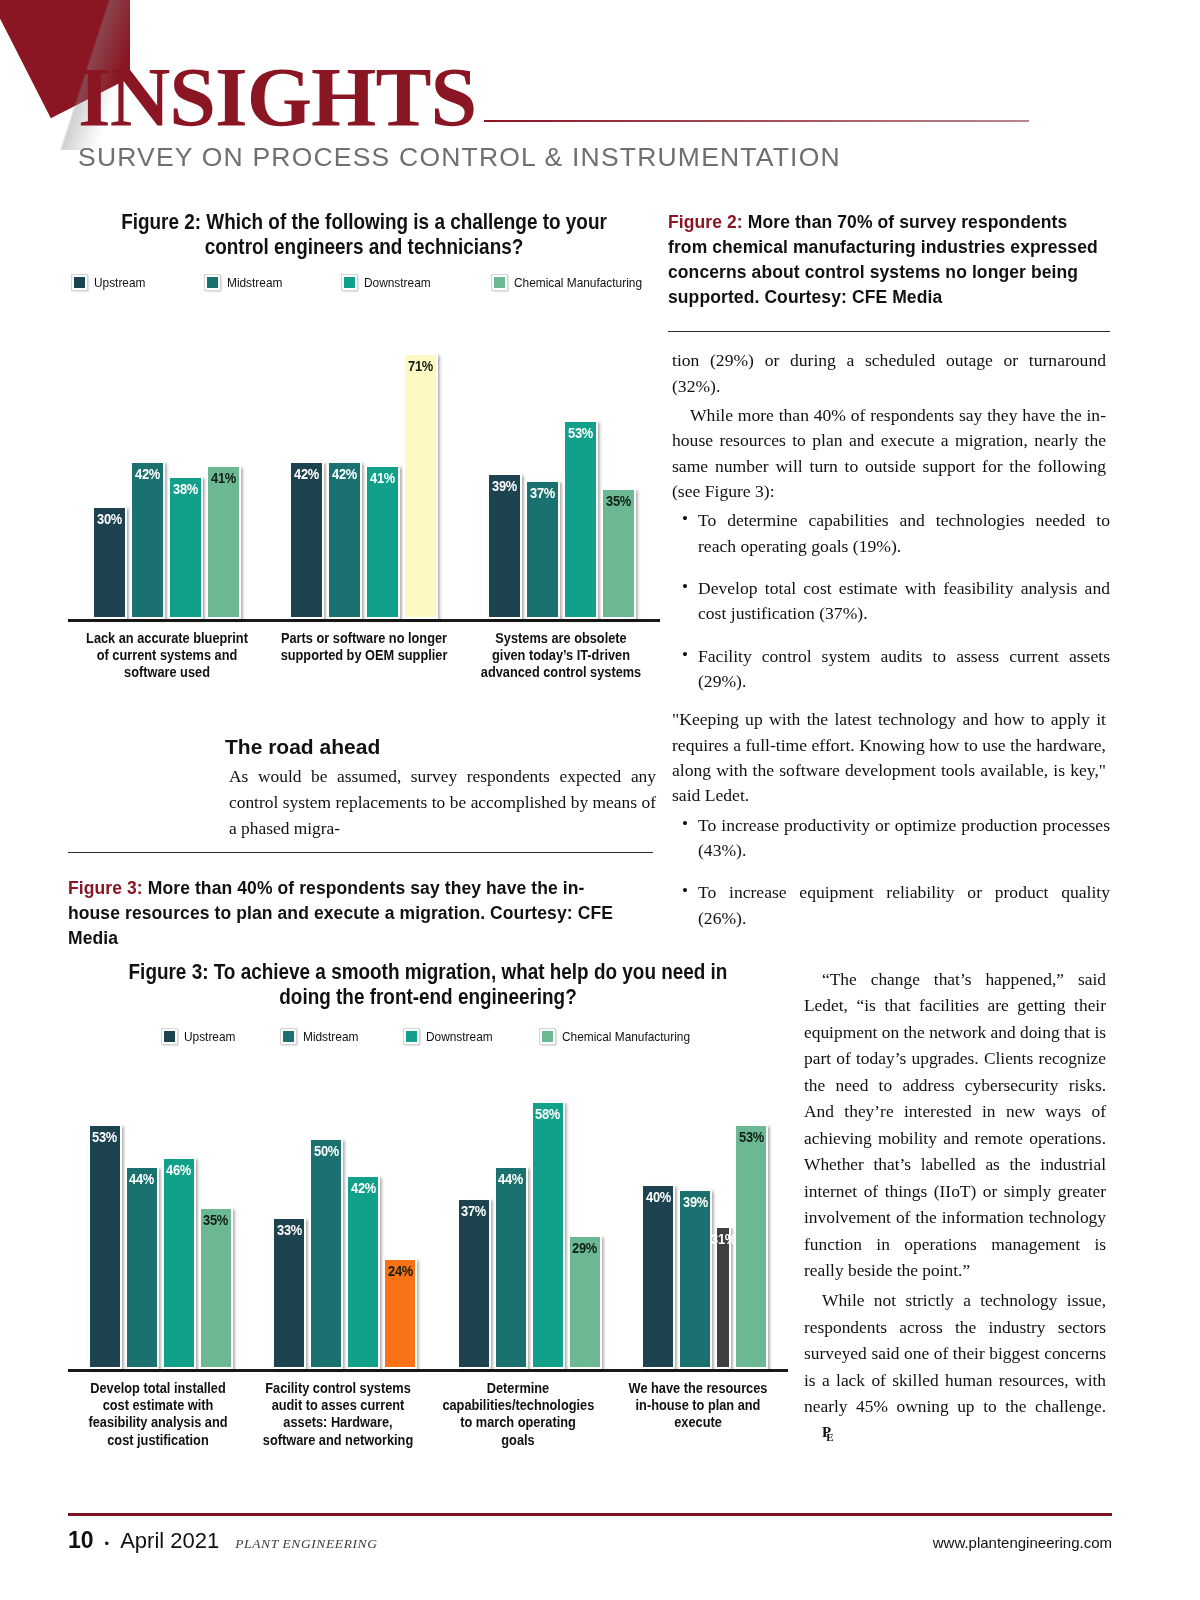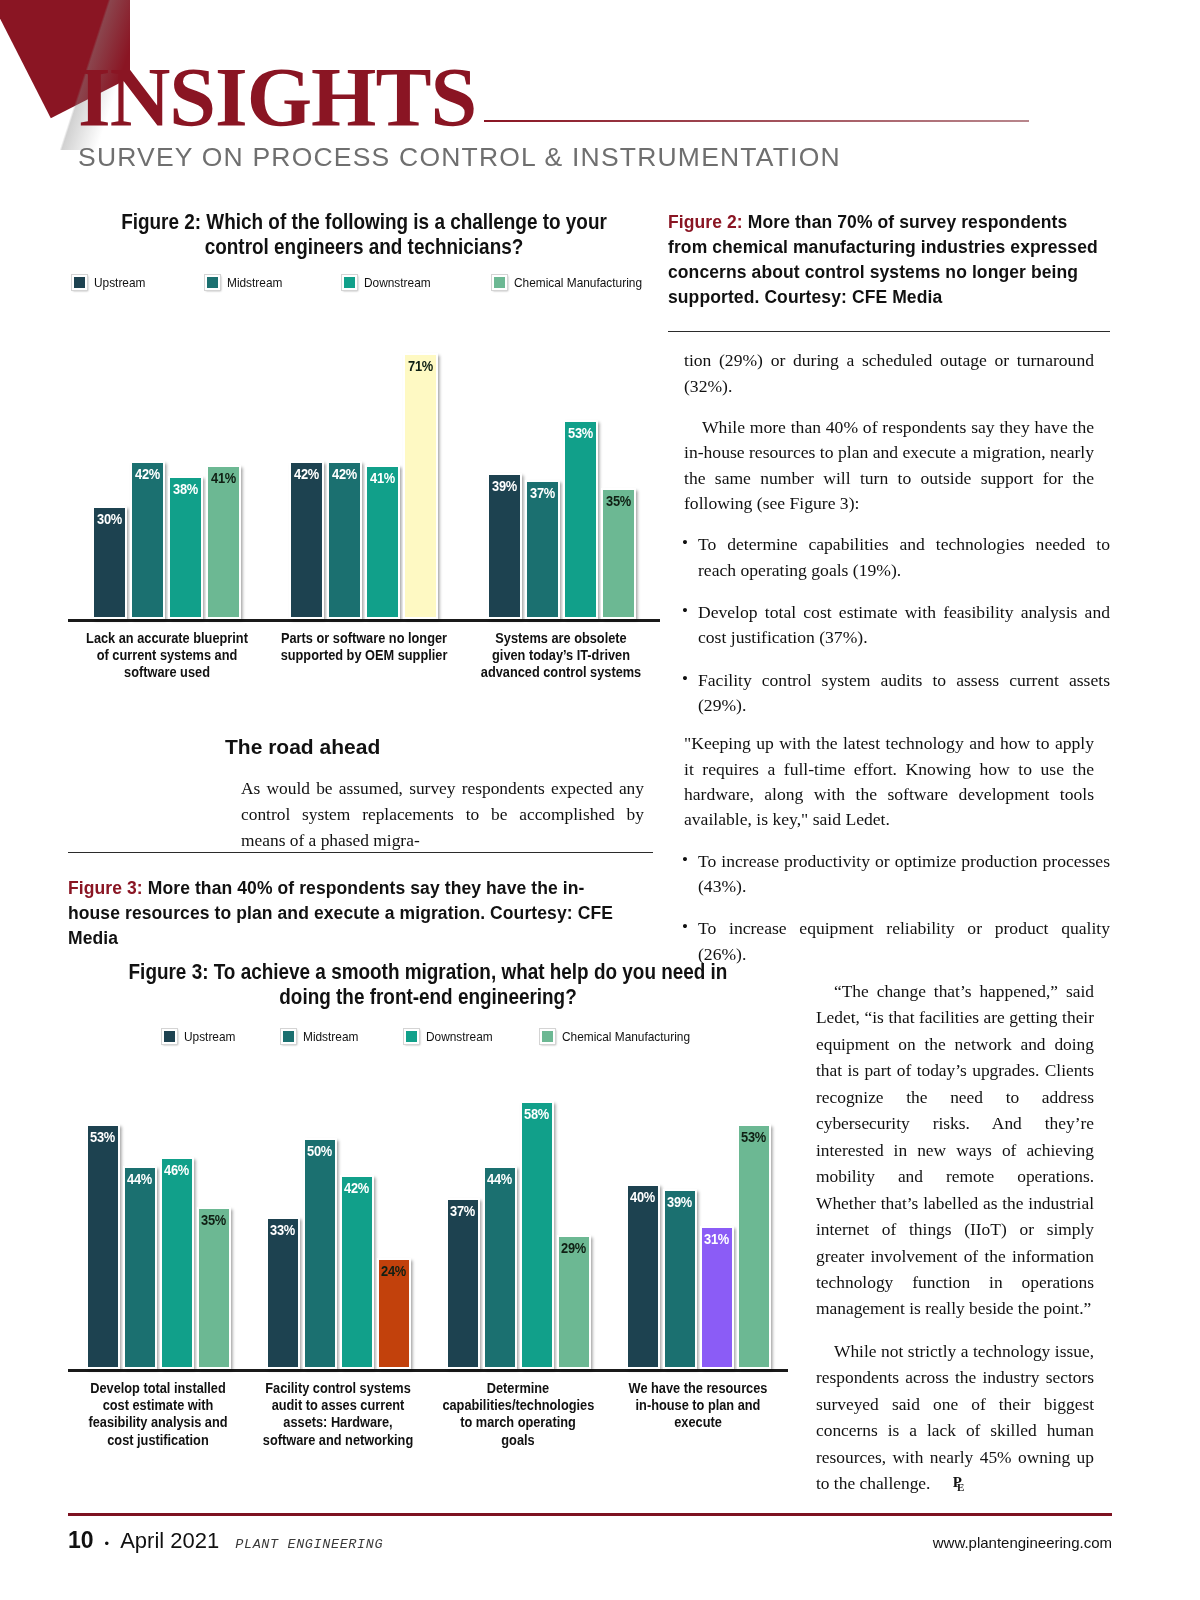--- a/index.html
+++ b/index.html
@@ -78,21 +78,21 @@
   
   .body-text {
     font-family: "Liberation Serif", serif;
     font-size: 17.6px;
     line-height: 1.44;
     color: #111;
     text-align: justify;
     text-justify: inter-word;
     hyphens: none;
   }
-  .body-text p { margin: 16px; }
+  .body-text p { margin: 4px; }
   .body-text p.indent { text-indent: 18px; }
   ul.bullets { list-style: none; margin: 0; padding: 0; }
   ul.bullets li {
     position: relative;
     padding-left: 30px;
     margin-top: 2px;
     margin-bottom: 17px;
     text-align: justify;
   }
   ul.bullets li::before {
@@ -190,21 +190,21 @@
   .footer-page {
     font-family: "Liberation Sans Narrow", "Liberation Sans", sans-serif;
     font-size: 23px; font-weight: bold; color: #111;
   }
   .footer-dot { margin: 0 11px; font-size: 13px; color: #111; }
   .footer-date {
     font-family: "Liberation Sans Narrow", "Liberation Sans", sans-serif;
     font-size: 22px; color: #111;
   }
   .footer-brand {
-    font-family: Liberation Mono, monospace;
+    font-family: Liberation Serif, serif;
     font-size: 13.5px; color: #3a3a3a; font-style: italic;
     letter-spacing: 0.6px; margin-left: 16px;
   }
   .footer-url {
     margin-left: auto;
     font-family: "Liberation Sans Narrow", "Liberation Sans", sans-serif;
     font-size: 15px; color: #111;
   }
   .endmark {
     font-family: "Liberation Serif", serif;
@@ -390,21 +390,21 @@
           <div class="bar" style="background: rgb(27, 112, 112); width: 34px; height: 231px;">
             <span class="bar-label" style="color: rgb(255, 255, 255);">50%</span>
           </div>
         </div>
         <div class="bar-wrap">
           <div class="bar" style="background: rgb(17, 160, 138); width: 34px; height: 194px;">
             <span class="bar-label" style="color: rgb(255, 255, 255);">42%</span>
           </div>
         </div>
         <div class="bar-wrap">
-          <div class="bar" style="background: #c2410c; width: 34px; height: 111px;">
+          <div class="bar" style="background: #f97316; width: 34px; height: 111px;">
             <span class="bar-label" style="color: rgb(16, 32, 20);">24%</span>
           </div>
         </div>
       </div>
       <div class="group">
         <div class="bar-wrap">
           <div class="bar" style="background: rgb(29, 66, 80); width: 34px; height: 171px;">
             <span class="bar-label" style="color: rgb(255, 255, 255);">37%</span>
           </div>
         </div>
@@ -429,21 +429,21 @@
           <div class="bar" style="background: rgb(29, 66, 80); width: 34px; height: 185px;">
             <span class="bar-label" style="color: rgb(255, 255, 255);">40%</span>
           </div>
         </div>
         <div class="bar-wrap">
           <div class="bar" style="background: rgb(27, 112, 112); width: 34px; height: 180px;">
             <span class="bar-label" style="color: rgb(255, 255, 255);">39%</span>
           </div>
         </div>
         <div class="bar-wrap">
-          <div class="bar" style="background: #8b5cf6; width: 34px; height: 143px;">
+          <div class="bar" style="background: #404040; width: 16px; height: 143px;">
             <span class="bar-label" style="color: rgb(255, 255, 255);">31%</span>
           </div>
         </div>
         <div class="bar-wrap">
           <div class="bar" style="background: rgb(108, 184, 147); width: 34px; height: 245px;">
             <span class="bar-label" style="color: rgb(16, 32, 20);">53%</span>
           </div>
         </div>
       </div>
     </div>

